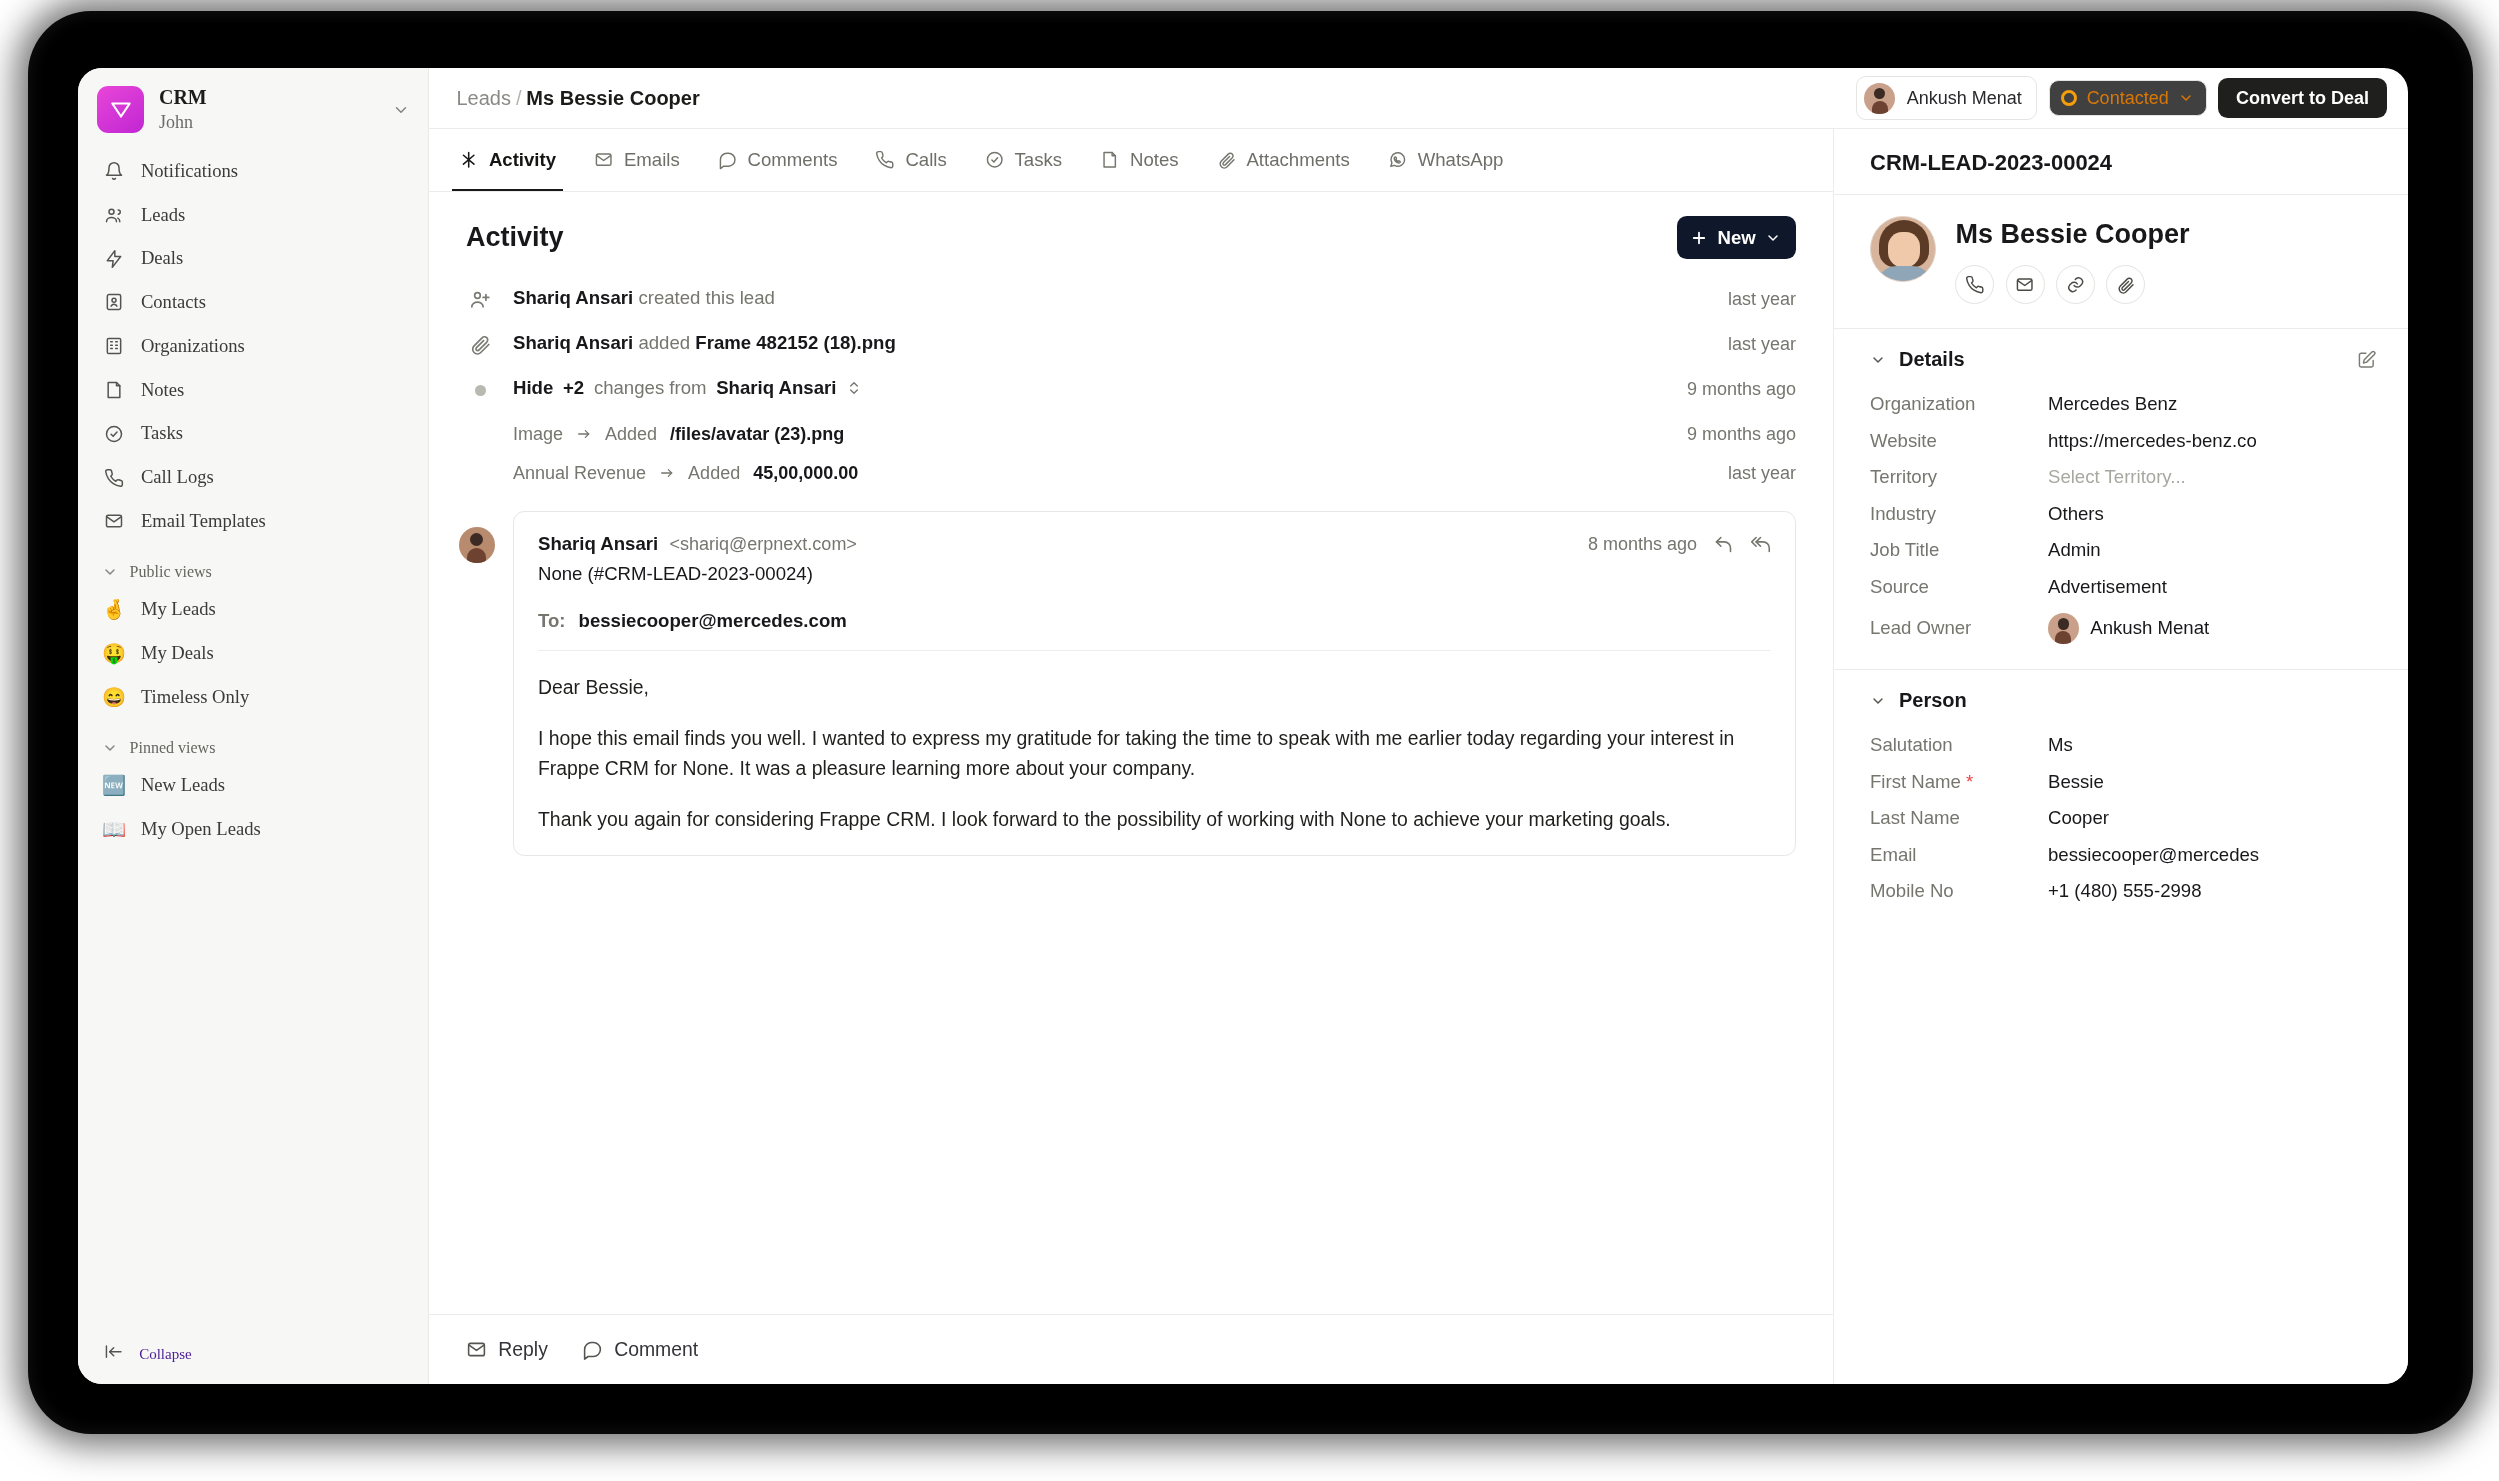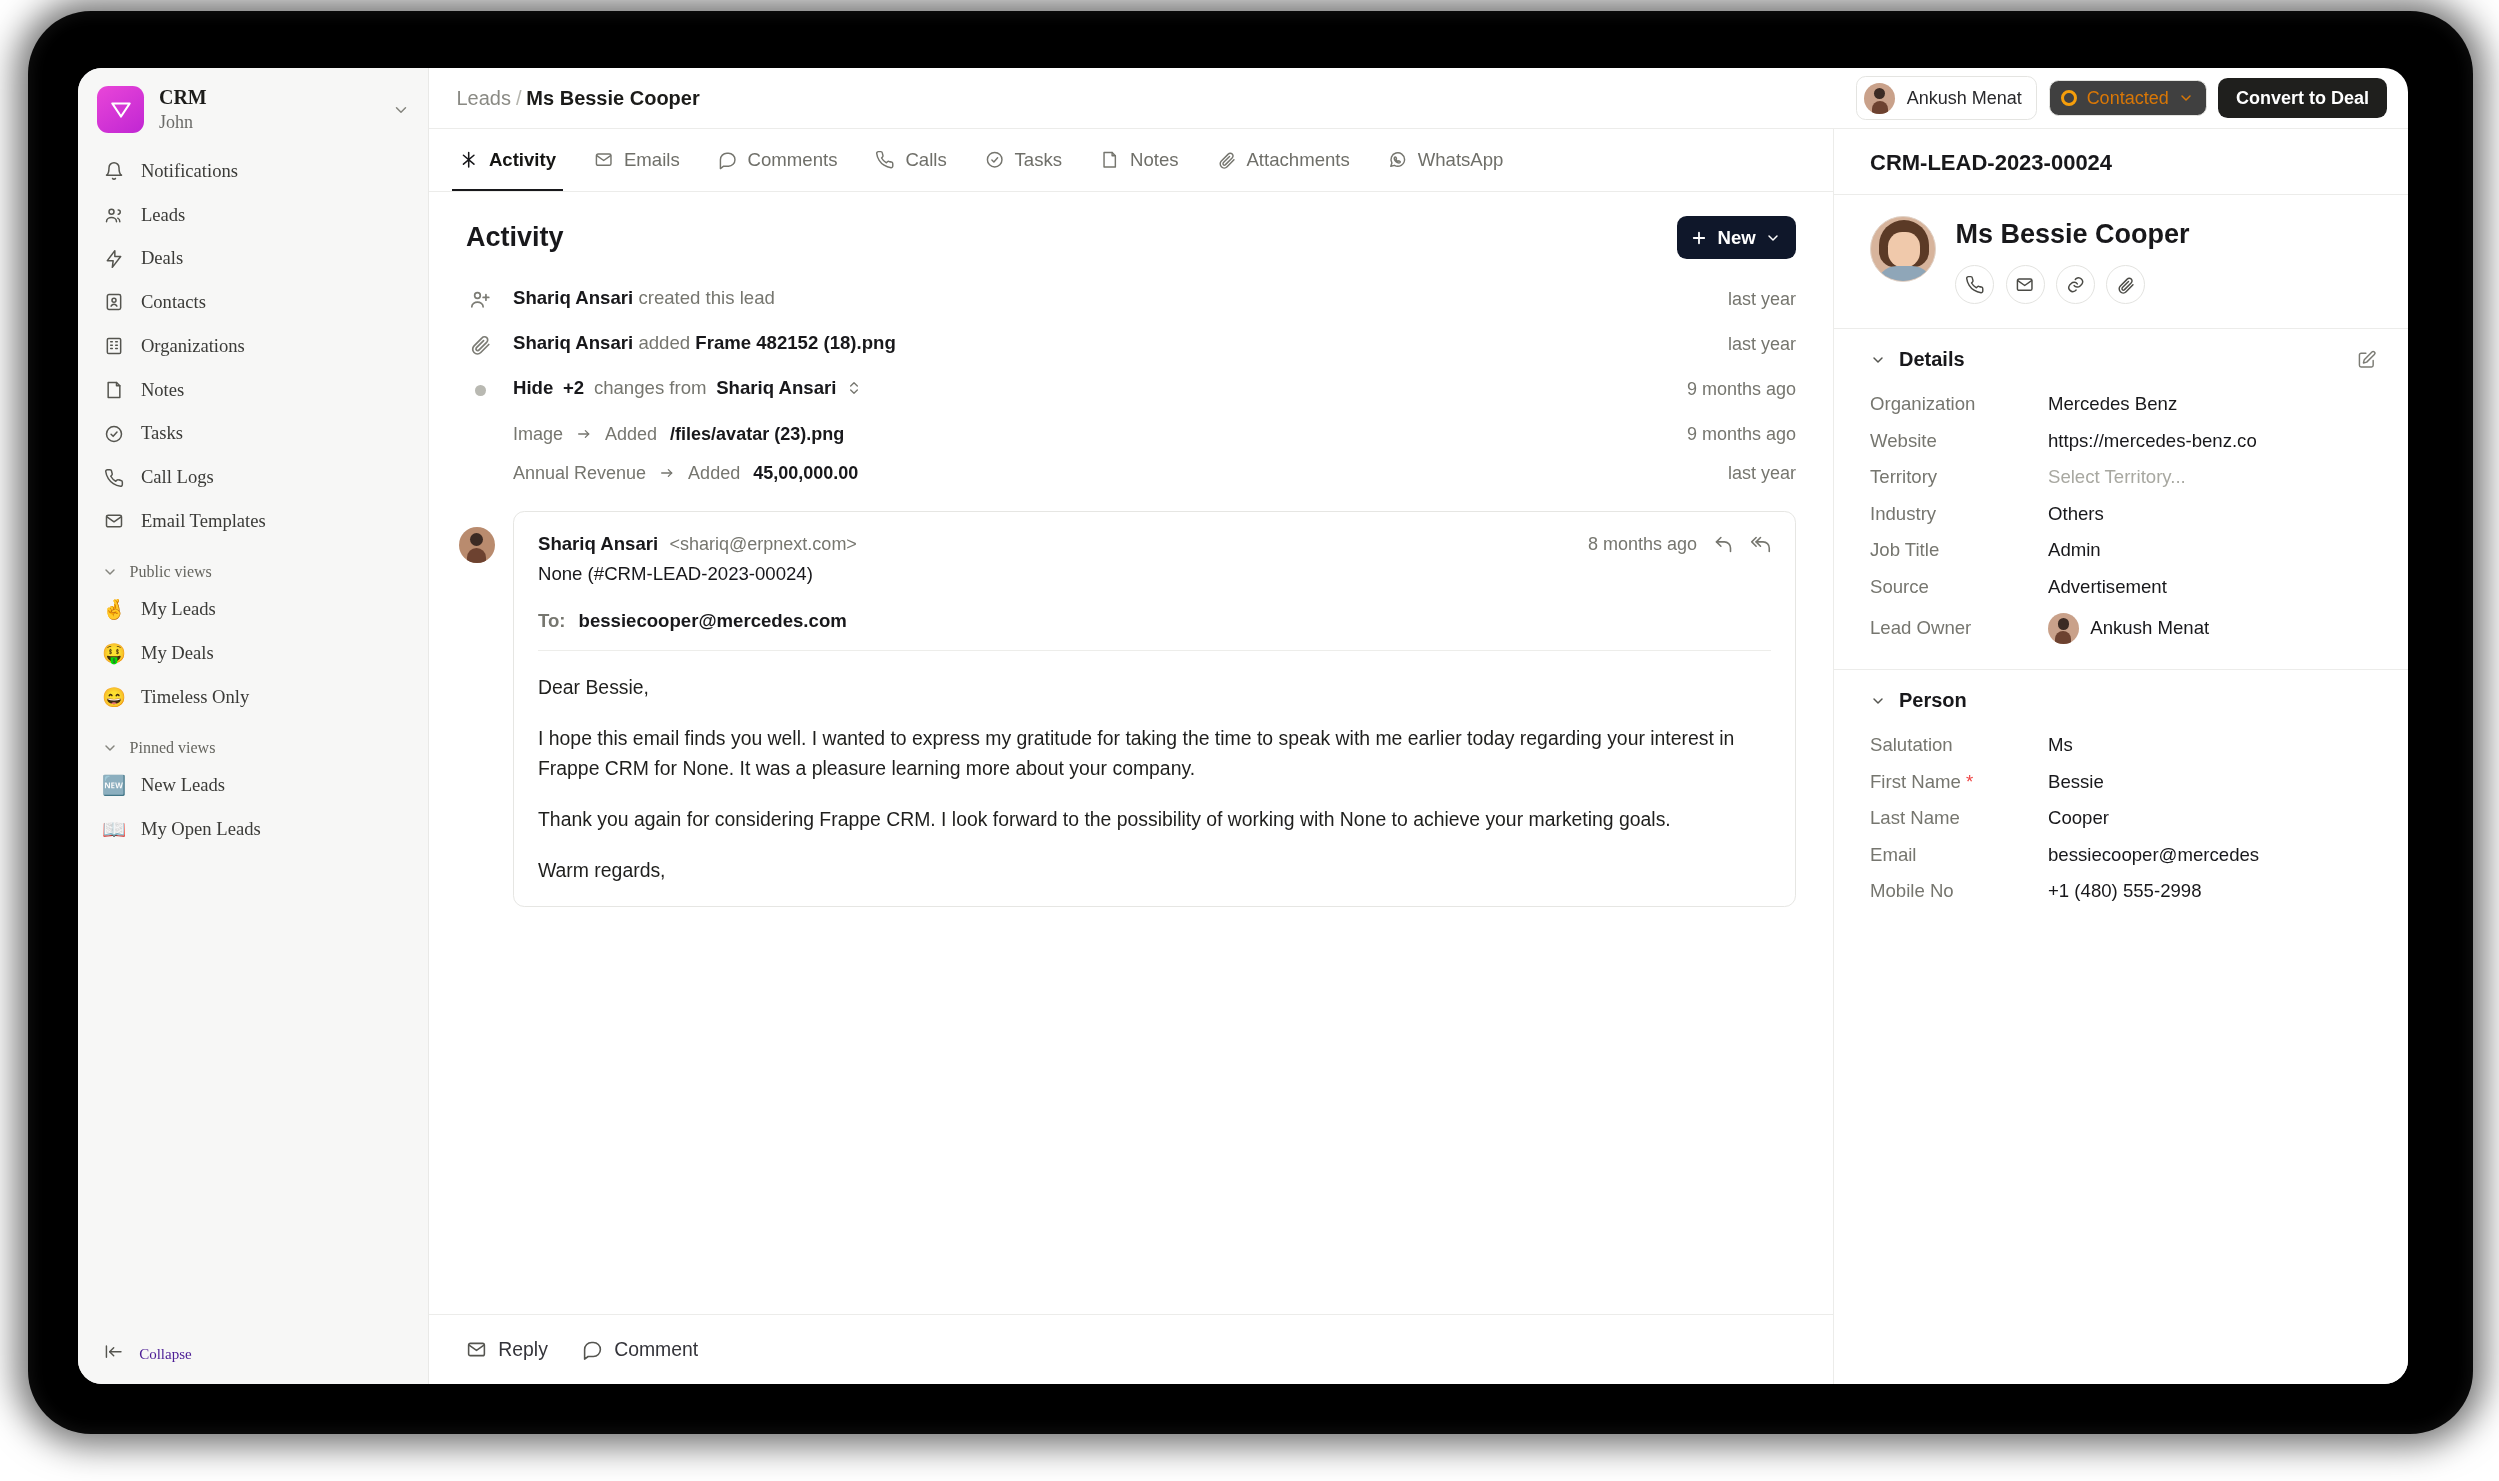--- a/index.html
+++ b/index.html
@@ -667,21 +667,20 @@
                   <div class="em-sub">None (#CRM-LEAD-2023-00024)</div>
                   <div class="em-to">
                     <span class="lbl">To:</span>
                     <span>bessiecooper@mercedes.com</span>
                   </div>
                   <div class="em-divider"></div>
                   <div class="em-body">
                     <p>Dear Bessie,</p>
                     <p>I hope this email finds you well. I wanted to express my gratitude for taking the time to speak with me earlier today regarding your interest in Frappe CRM for None. It was a pleasure learning more about your company.</p>
                     <p>Thank you again for considering Frappe CRM. I look forward to the possibility of working with None to achieve your marketing goals.</p>
-                    <p>Warm regards,</p>
                   </div>
                 </div>
               </div>
 
             </div>
           </div>
 
           <div class="footer-bar">
             <div class="fb-item">
               <span style="display:flex;color:#555550;">

